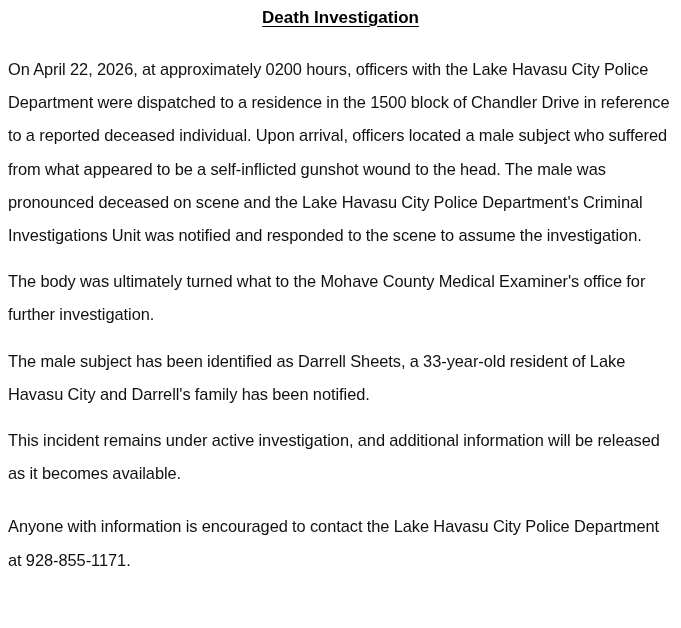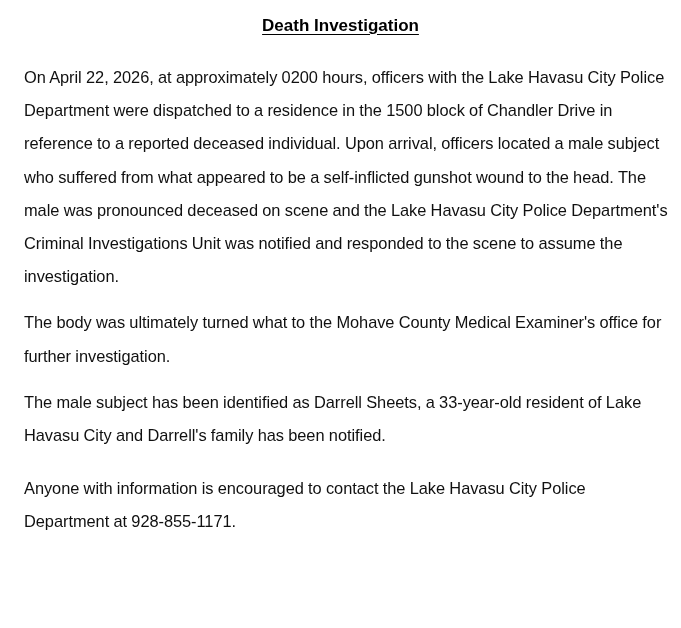--- a/index.html
+++ b/index.html
@@ -27,28 +27,28 @@
   }
 
   #doc-title {
     text-align: center;
     font-size: 17px;
     font-weight: bold;
     text-decoration: underline;
     text-underline-offset: 3px;
     letter-spacing: 0px;
     margin: 0;
-    padding-top: 15px;
+    padding-top: 7px;
     padding-bottom: 0;
     line-height: 22px;
   }
 
   #body-copy {
     margin: 0;
-    padding: 0 9px 0 24px;
+    padding: 0 9px 0 8px;
     padding-top: 24px;
   }
 
   .para {
     font-size: 16.4px;
     line-height: 33.2px;
     margin: 0 0 13px 0;
     padding: 0;
     text-align: left;
     word-spacing: -0.2px;
@@ -116,20 +116,21 @@
 <body>
 
 <div id="press-release">
 
   <h1 id="doc-title">Death Investigation</h1>
 
   <div id="body-copy">
     <p class="para">On April 22, 2026, at approximately 0200 hours, officers with the Lake Havasu City Police Department were dispatched to a residence in the 1500 block of Chandler Drive in reference to a reported deceased individual. Upon arrival, officers located a male subject who suffered from what appeared to be a self-inflicted gunshot wound to the head. The male was pronounced deceased on scene and the Lake Havasu City Police Department's Criminal Investigations Unit was notified and responded to the scene to assume the investigation.</p>
     <p class="para">The body was ultimately turned what to the Mohave County Medical Examiner's office for further investigation.</p>
     <p class="para">The male subject has been identified as Darrell Sheets, a 33-year-old resident of Lake Havasu City and Darrell's family has been notified.</p>
+    <p class="para">This incident remains under active investigation, and additional information will be released as it becomes available.</p>
     <p class="para">Anyone with information is encouraged to contact the Lake Havasu City Police Department at 928-855-1171.</p>
   </div>
 
 </div>
 
 <div id="watermark">
   <span class="wm-bno">BN</span>
 
   <span class="wm-globe">
     <svg viewBox="0 0 50 50" width="50" height="50" aria-hidden="true">

